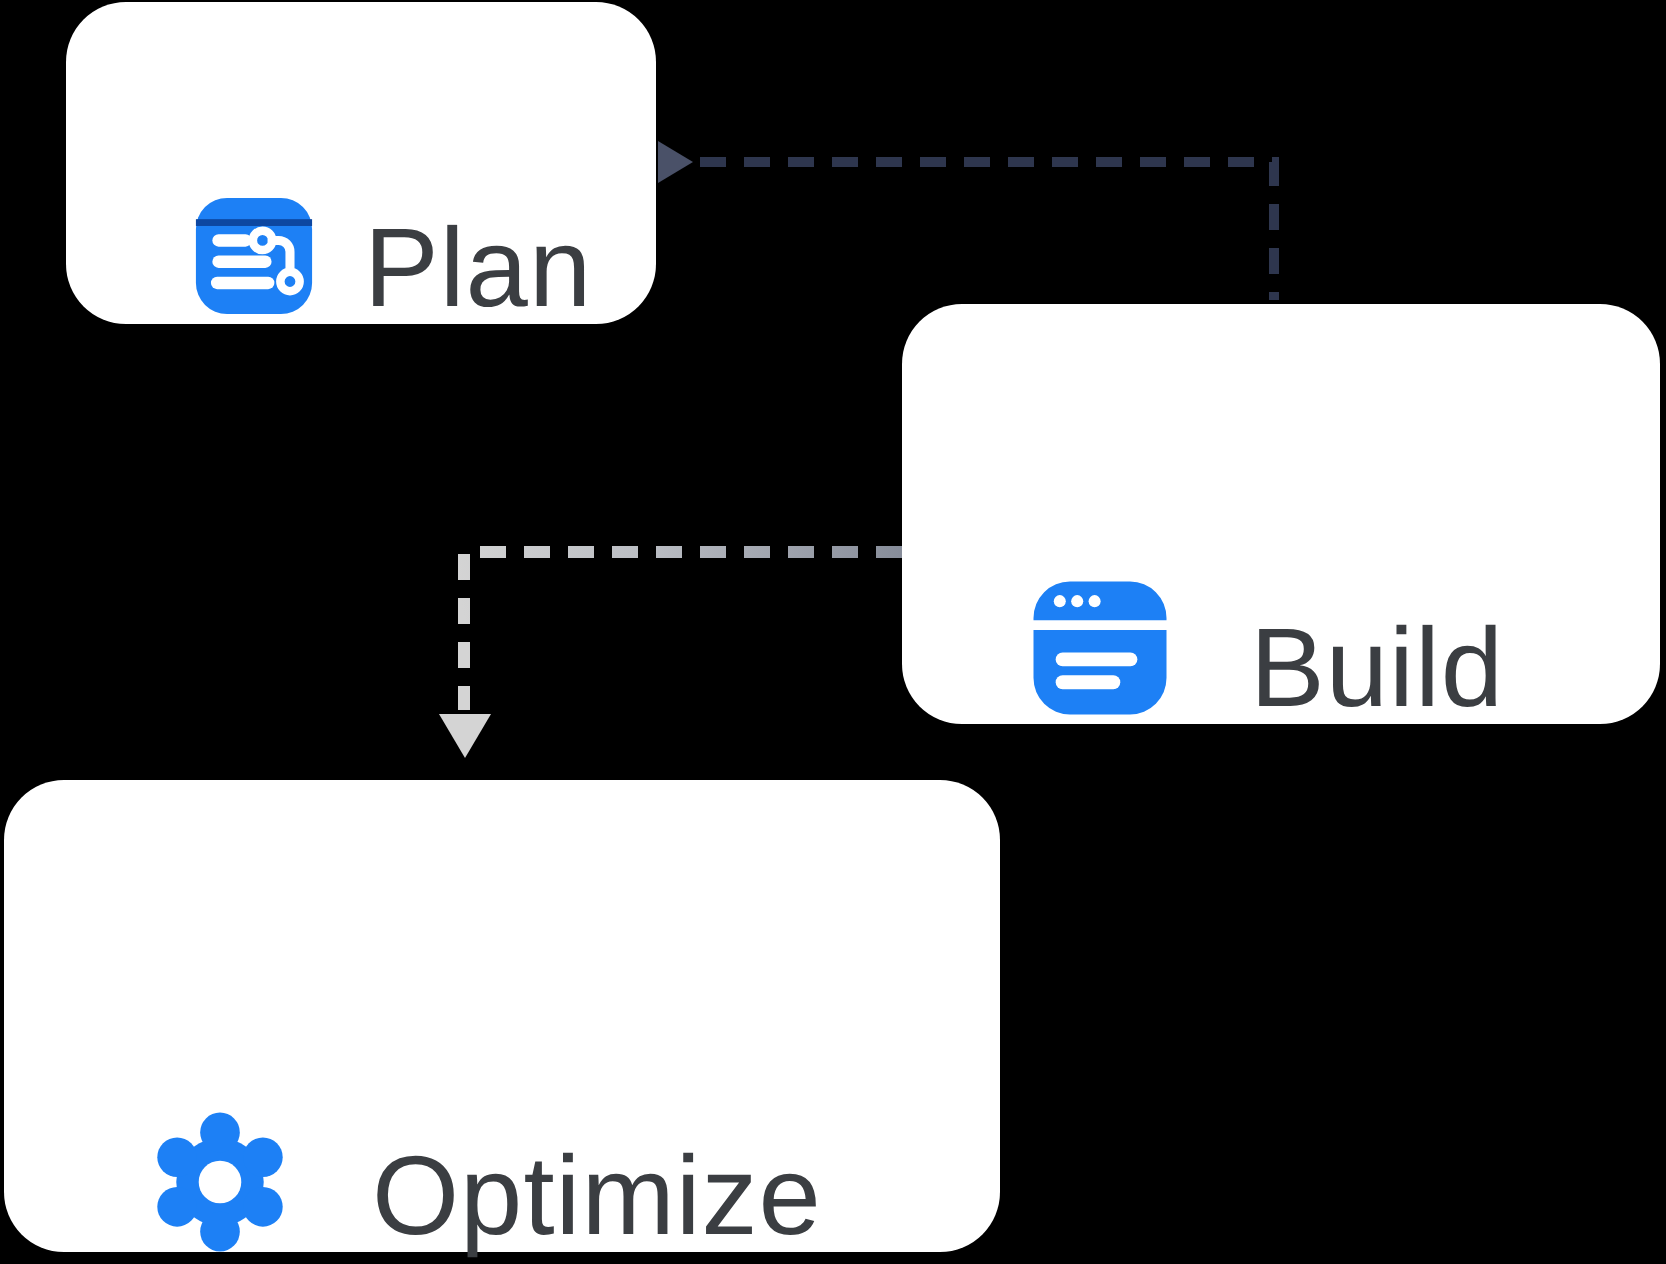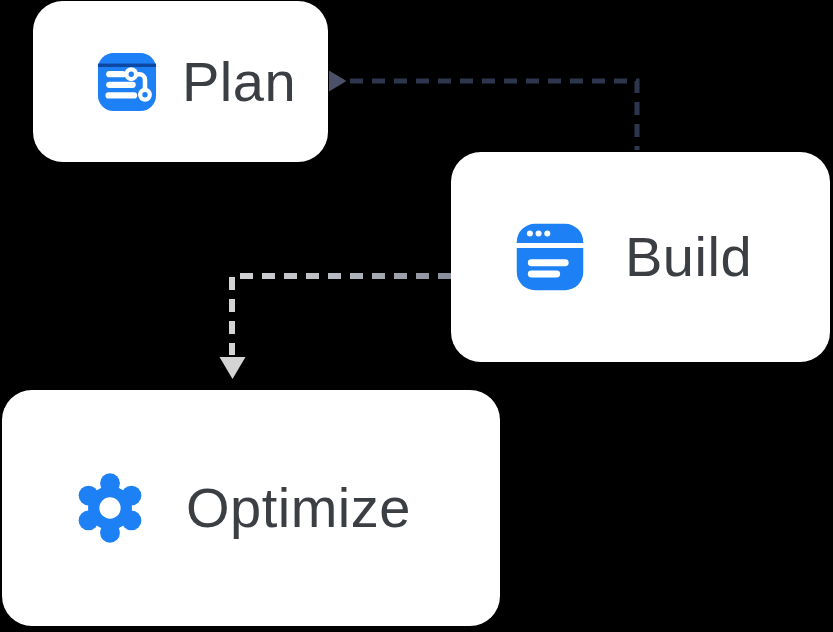--- a/index.html
+++ b/index.html
@@ -8,21 +8,21 @@
     --dash-light:#d4d4d4; --grad-start:#868c99; --grad-mid:#b9bcc2;
   }
   html,body{margin:0;padding:0;background:var(--bg);}
   .canvas{
     position:relative;width:833px;height:632px;overflow:hidden;
     background:var(--bg);
     font-family:"Liberation Sans","DejaVu Sans",sans-serif;
   }
   .card{
     position:absolute;background:var(--card);border-radius:30px;
-    display:flex;align-items:center;box-sizing:border-box;
+    display:flex;align-items:flex-end;box-sizing:border-box;
   }
   .card .label{
     color:var(--text);font-size:56px;line-height:1;letter-spacing:.5px;
     white-space:nowrap;
   }
   .card-plan{left:33px;top:1px;width:295px;height:161px;padding-left:60px;gap:21px;}
   .card-build{left:451px;top:152px;width:379px;height:210px;padding-left:61px;gap:37px;}
   .card-optimize{left:2px;top:390px;width:498px;height:236px;padding-left:73px;gap:41px;}
   .icon{display:block;flex:0 0 auto;}
   .connectors{position:absolute;left:0;top:0;width:833px;height:632px;pointer-events:none;}

